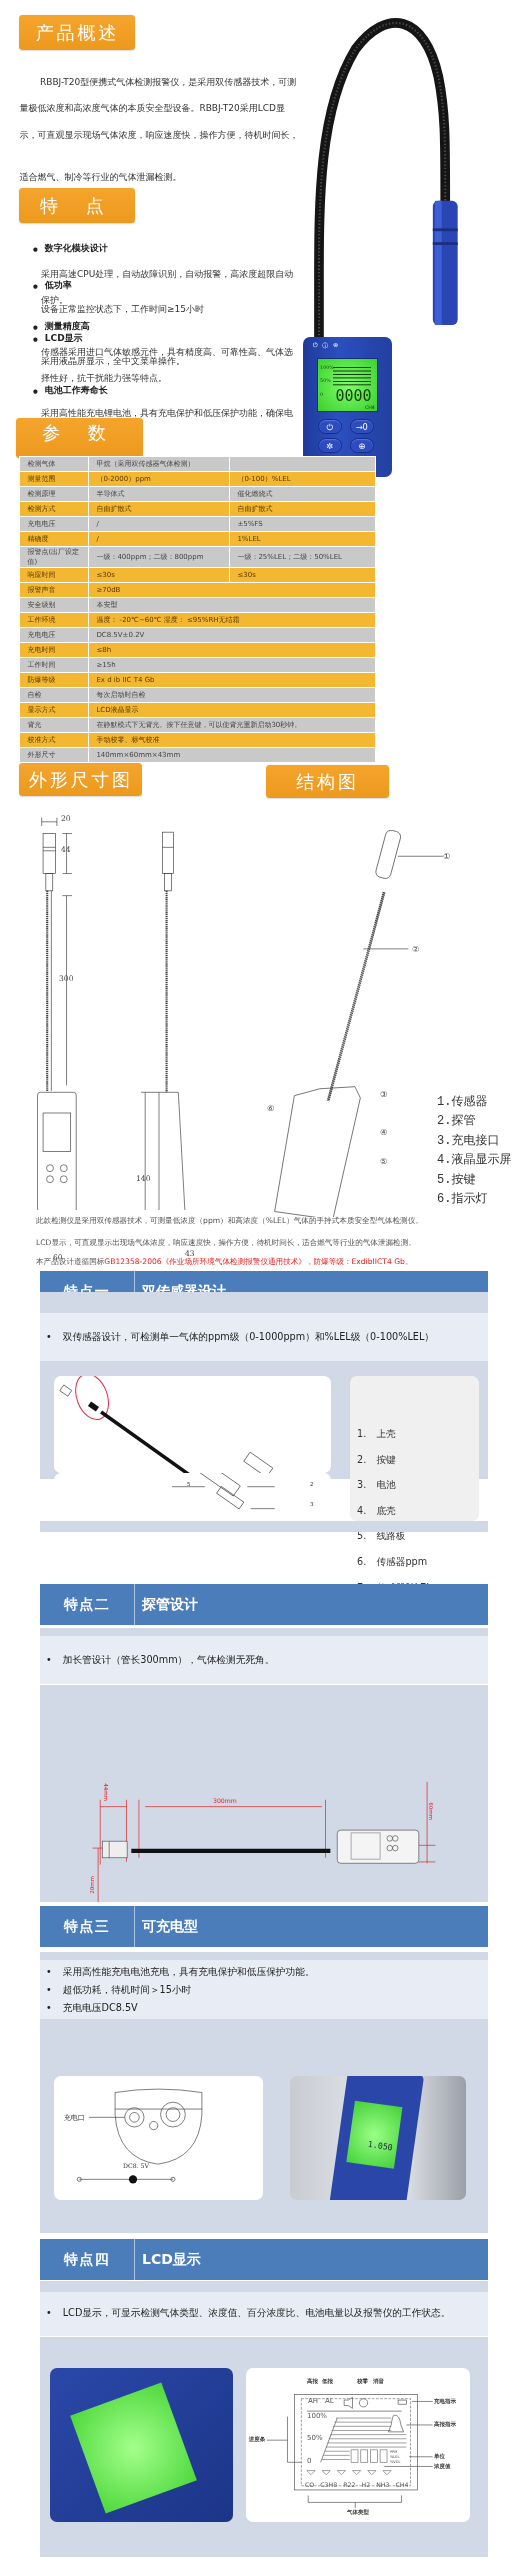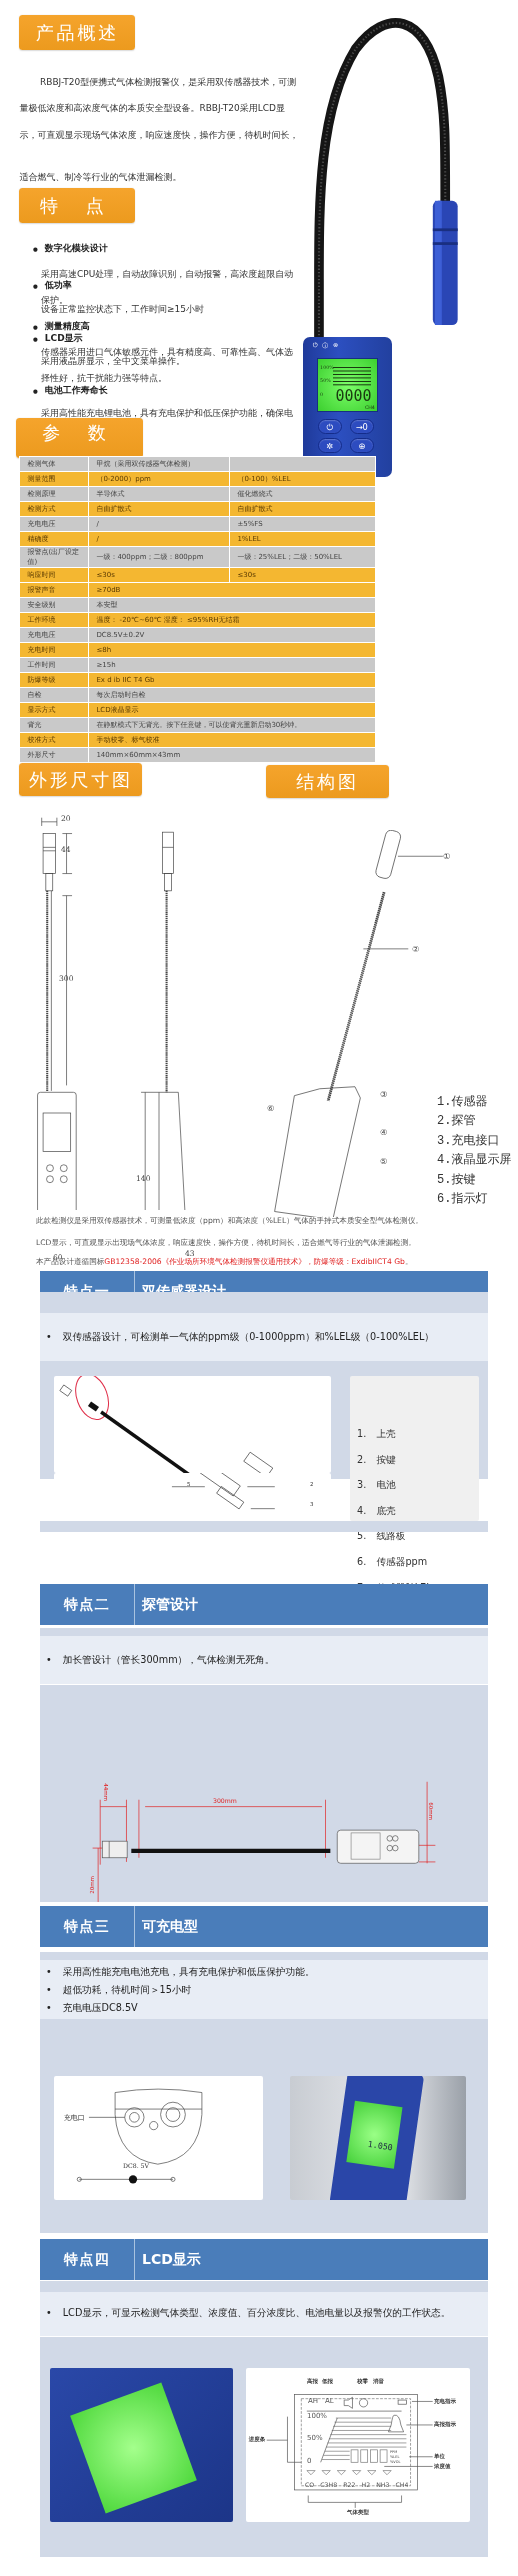--- a/index.html
+++ b/index.html
@@ -27,21 +27,21 @@
   .intro-line { position: absolute; left: 36px; font-size: 7.6px; color: #555; }
   .red { color: #e02020; }
   
   .fp-head { position: absolute; left: 40px; width: 448px; height: 41px; background: #4a7dba; }
   .fp-head .num { position: absolute; left: 0; top: 0; width: 95px; height: 41px; border-right: 1.4px solid #a9c3e0; color: #fff; font-size: 14px; font-weight: bold; text-align: center; line-height: 41px; letter-spacing: 1.4px; }
   .fp-head .ttl { position: absolute; left: 102px; top: 0; height: 41px; color: #fff; font-size: 14px; font-weight: bold; line-height: 41px; }
   .fp-band { position: absolute; left: 40px; width: 448px; background: #d1d9e7; }
   .fp-light { position: absolute; left: 40px; width: 448px; background: #e8edf5; }
   .fp-bullet { position: absolute; left: 46px; font-size: 9.7px; color: #222; }
   .fp-bullet::before { content: "•"; margin-right: 11px; }
-  .white-box { position: absolute; background: #fff; border-radius: 2px; }
+  .white-box { position: absolute; background: #fff; border-radius: 7px; }
   .legend-list { position: absolute; font-size: 9.7px; color: #333; line-height: 25.6px; }
   .legend-list span.n { display: inline-block; width: 19.4px; }
 </style>
 </head>
 <body>
 
 <div class="orange-tag" data-name="overview-heading" data-bind="overview.heading" style="left:19.4px;top:15px;width:116px;height:35px;line-height:35px;">产品概述</div>
 <div data-name="overview-paragraph">
   <div class="para" data-name="overview-line" data-bind="overview.paragraph_lines.0" style="left:40px;top:69px;">RBBJ-T20型便携式气体检测报警仪，是采用双传感器技术，可测</div>
   <div class="para" data-name="overview-line" data-bind="overview.paragraph_lines.1" style="left:19.4px;top:95px;">量极低浓度和高浓度气体的本质安全型设备。RBBJ-T20采用LCD显</div>

